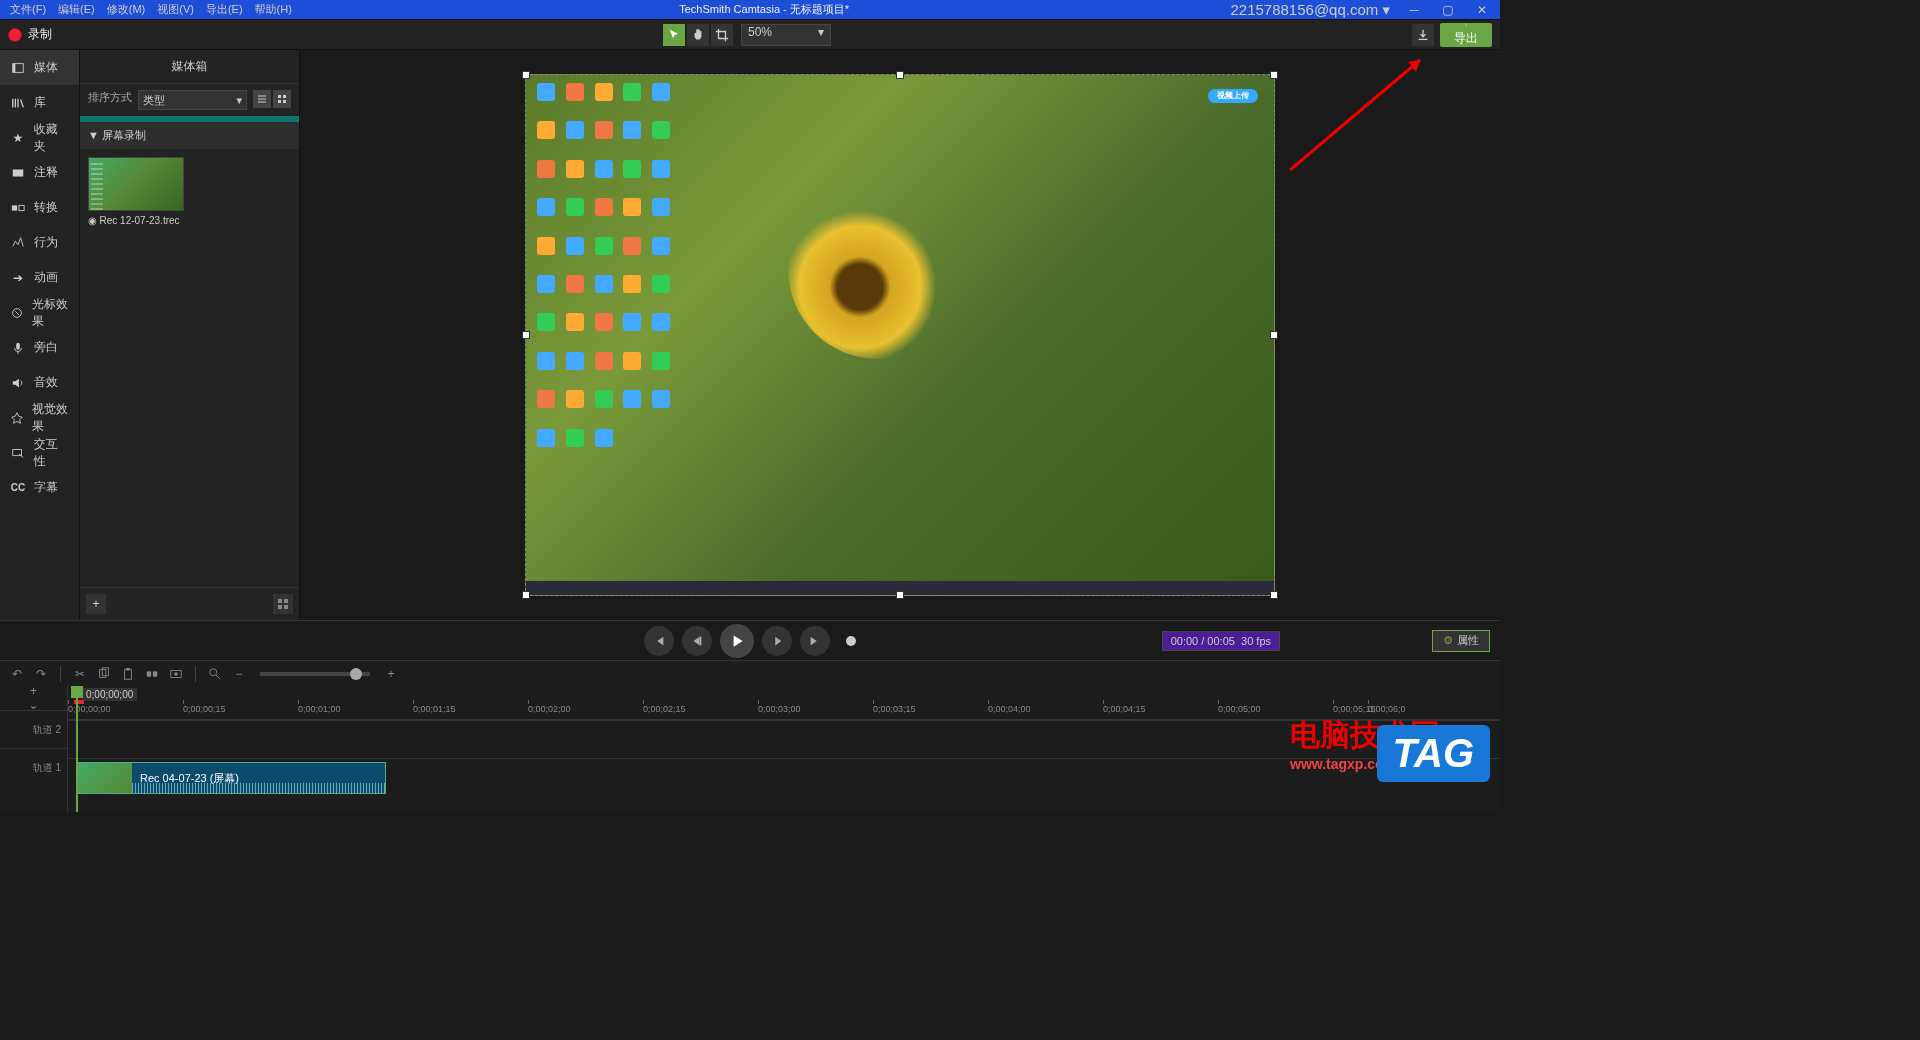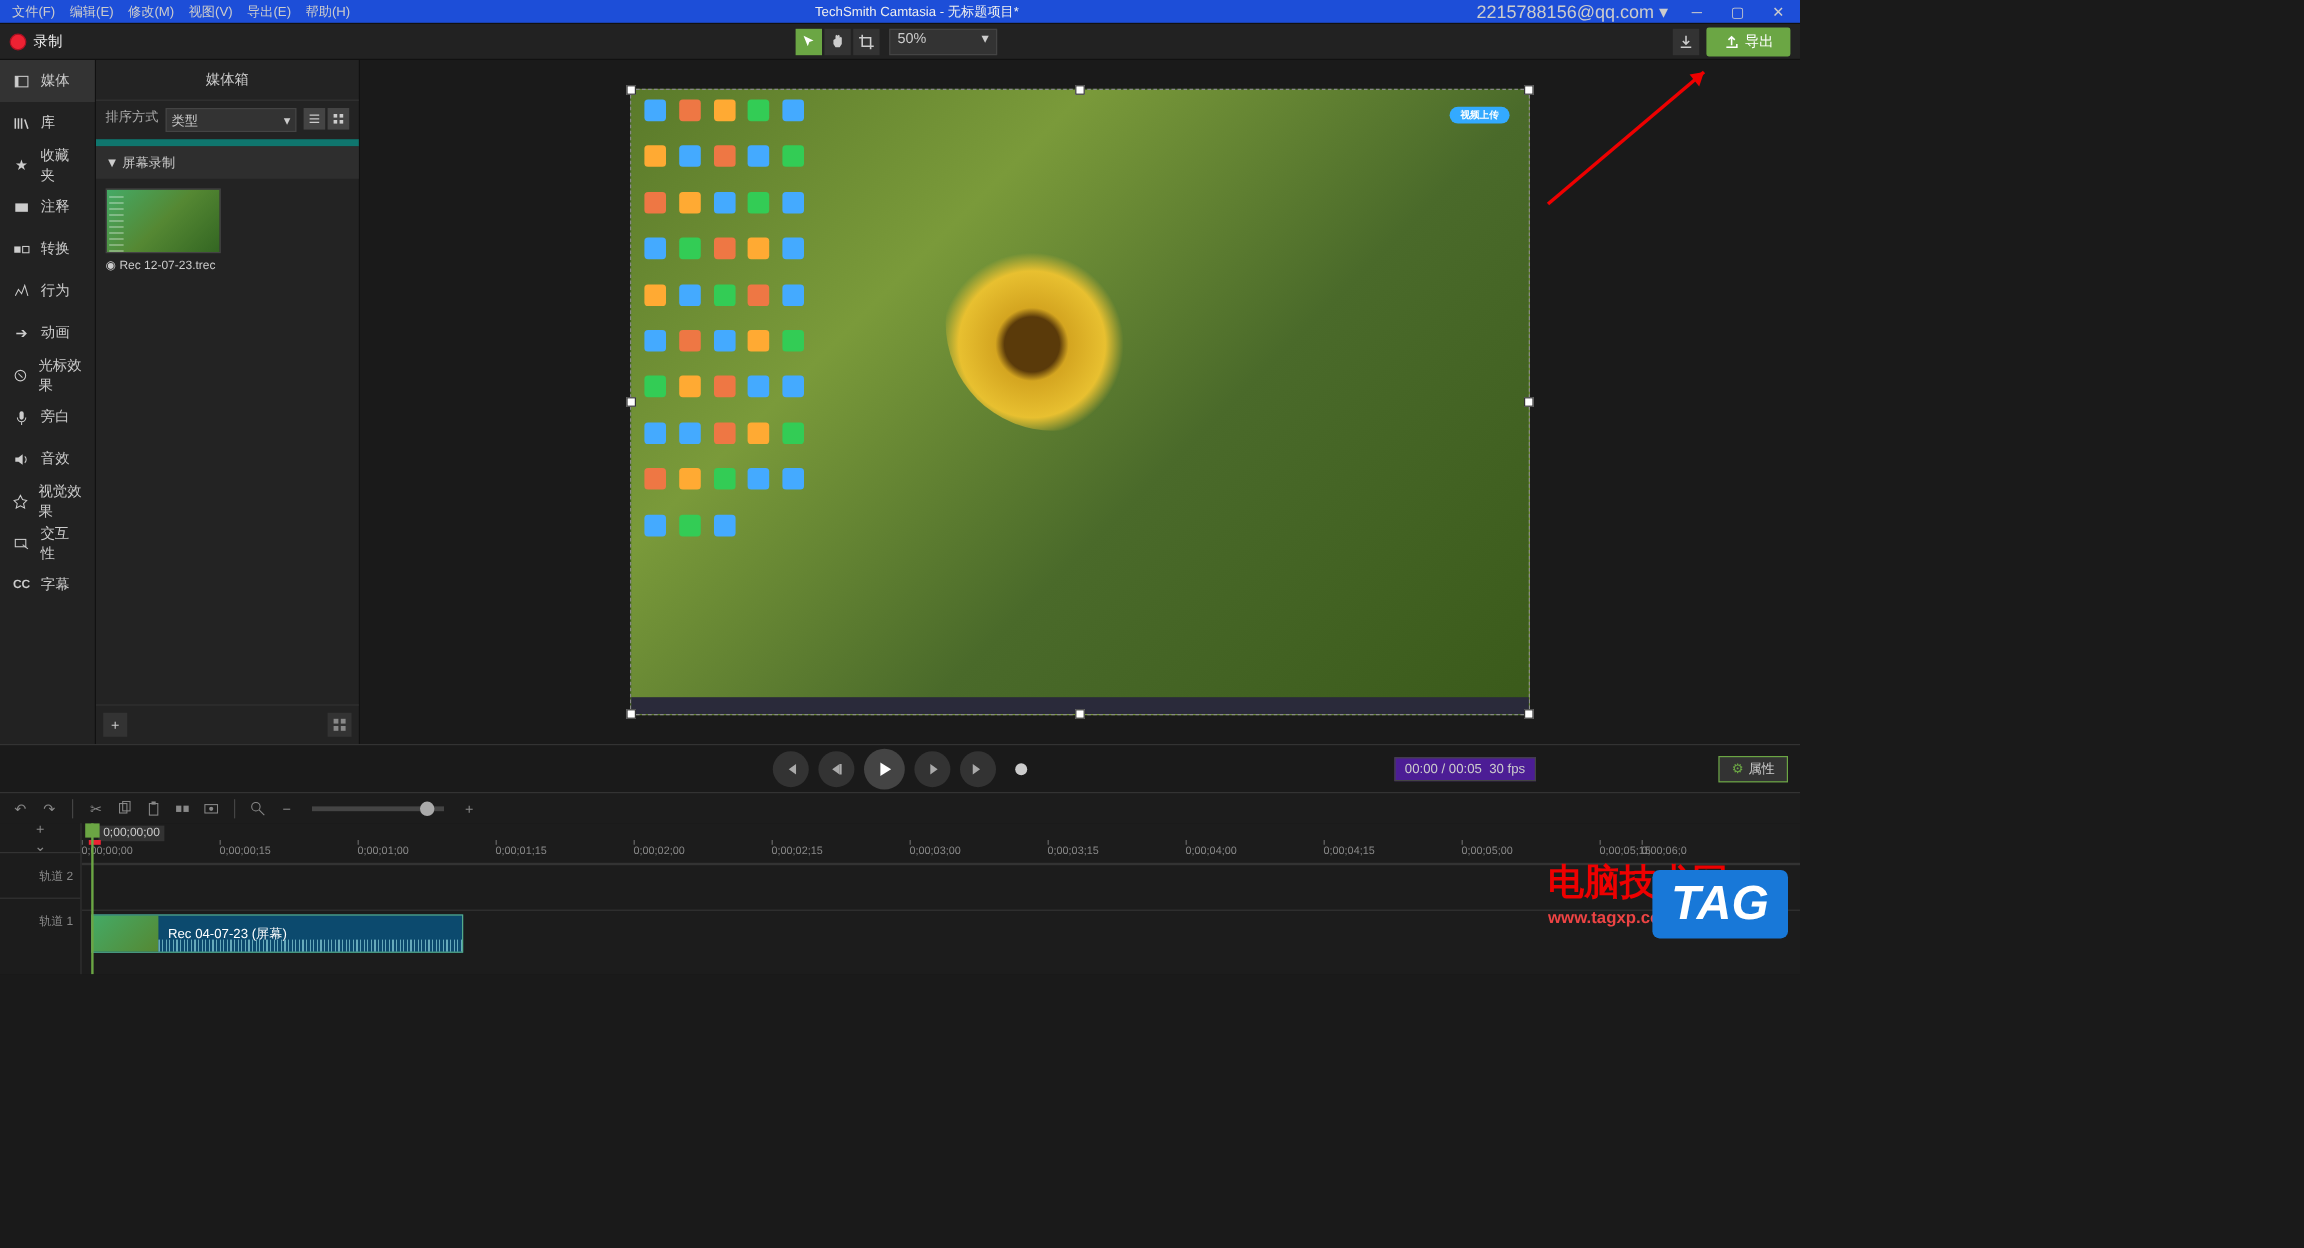--- a/index.html
+++ b/index.html
@@ -16,21 +16,21 @@
 
 .toolbar { height: 30px; background: #222; display: flex; align-items: center; padding: 0 8px; border-bottom: 1px solid #111; position: relative; }
 .record-btn { display: flex; align-items: center; gap: 6px; color: #eee; cursor: pointer; }
 .record-dot { width: 14px; height: 14px; background: #e23; border-radius: 50%; border: 1px solid #a12; }
 .canvas-tools { position: absolute; left: 663px; display: flex; gap: 2px; align-items: center; }
 .tool-btn { width: 22px; height: 22px; display: flex; align-items: center; justify-content: center; background: #333; color: #ccc; cursor: pointer; }
 .tool-btn.active { background: #6ba644; color: #fff; }
 .zoom-select { width: 90px; height: 22px; background: #333; color: #ccc; border: 1px solid #444; display: flex; align-items: flex-start; padding: 0 6px; justify-content: space-between; cursor: pointer; margin-left: 6px; }
 .toolbar .right-tools { margin-left: auto; display: flex; gap: 6px; align-items: center; }
 .download-btn { width: 22px; height: 22px; background: #333; display: flex; align-items: center; justify-content: center; cursor: pointer; }
-.export-btn { height: 24px; background: #6ba644; color: #fff; padding: 0 14px; display: flex; align-items: center; gap: 4px; cursor: pointer; font-size: 12px; border-radius: 2px; }
+.export-btn { height: 24px; background: #6ba644; color: #fff; padding: 0 14px; display: flex; align-items: center; gap: 4px; cursor: pointer; font-size: 12px; border-radius: 2px; flex-direction: column; }
 
 
 .main { display: flex; height: 570px; }
 
 
 .sidebar { width: 80px; background: #222; border-right: 1px solid #111; display: flex; flex-direction: column; }
 .side-item { height: 35px; display: flex; align-items: center; gap: 8px; padding: 0 10px; color: #ccc; cursor: pointer; font-size: 12px; }
 .side-item.active { background: #333; }
 .side-icon { width: 16px; height: 16px; display: flex; align-items: center; justify-content: center; }
 

